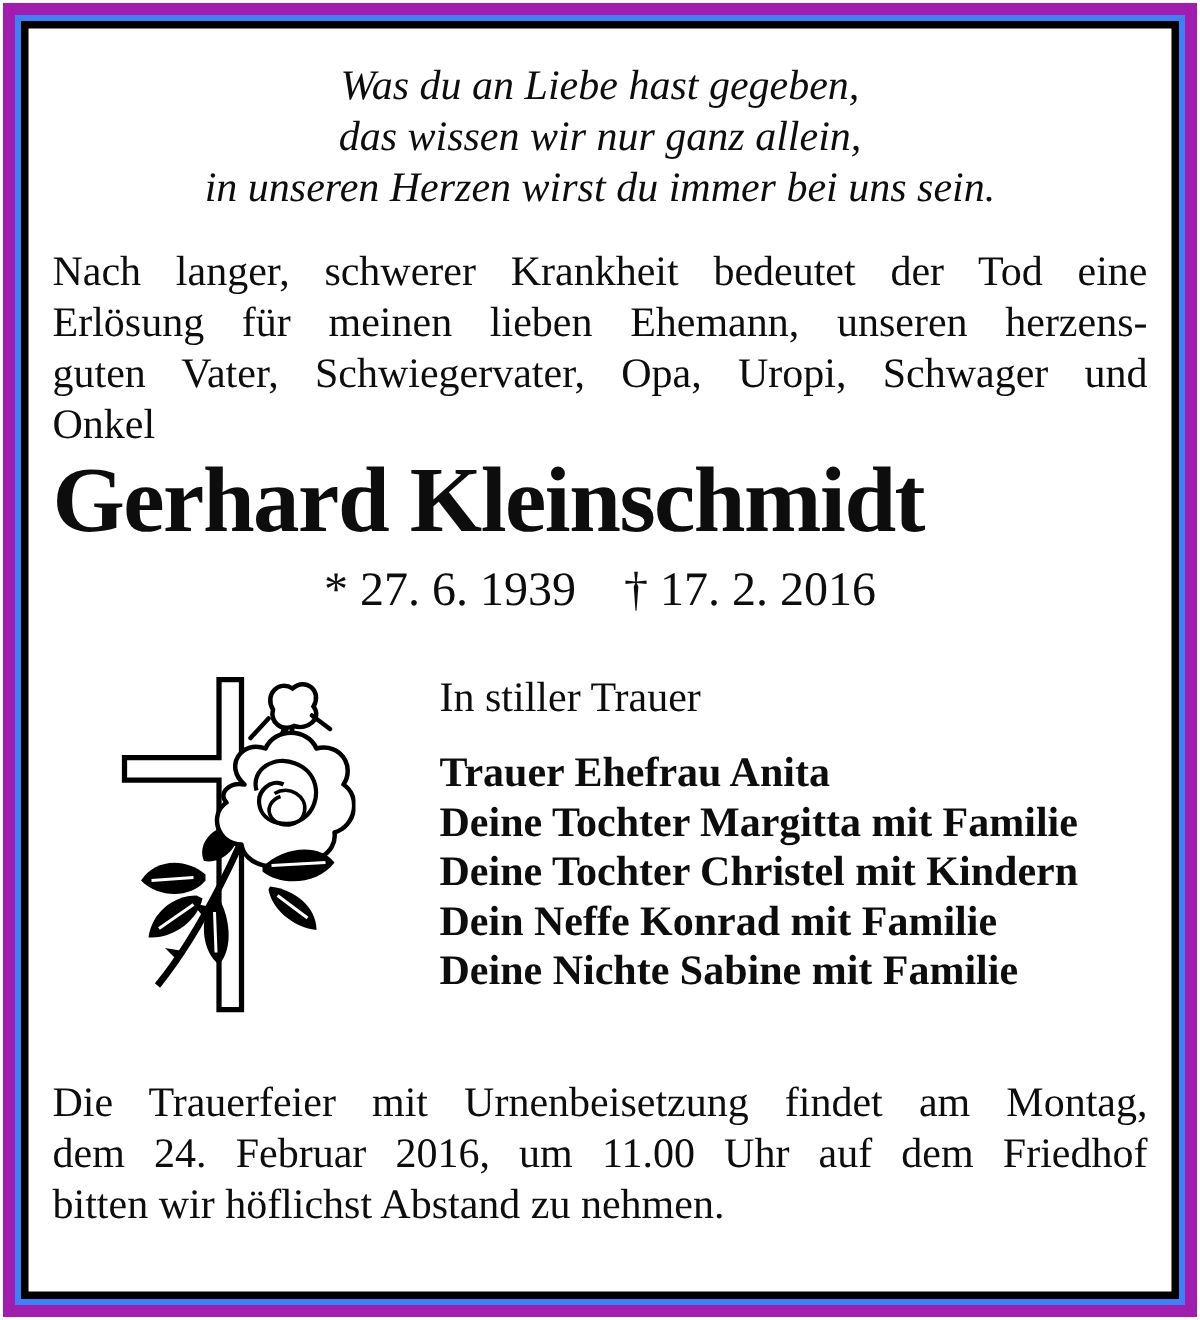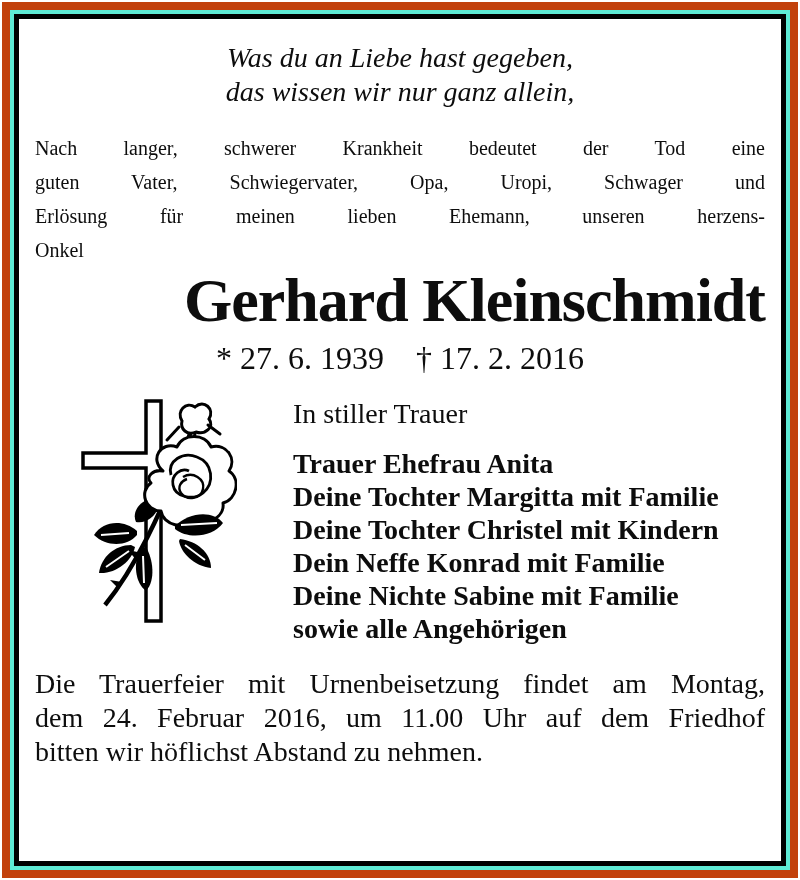--- a/index.html
+++ b/index.html
@@ -15,72 +15,72 @@
   .page {
     width: 800px;
     height: 880px;
     box-sizing: border-box;
     padding: 2px;
     background: #ffffff;
   }
   .outer-frame {
     box-sizing: border-box;
     height: 100%;
-    border: 8px solid #c2410c;
+    border: 8px solid #a21caf;
     padding: 4px;
-    background: #5eead4;
+    background: #3b82f6;
   }
   .inner-frame {
     box-sizing: border-box;
     height: 100%;
     border: 5px solid #000000;
     padding: 22px 16px 10px 16px;
     background: #ffffff;
     font-family: "Liberation Serif", "DejaVu Serif", serif;
     color: #0d0d0d;
   }
   .poem {
     text-align: center;
     font-style: italic;
     font-size: 28px;
     line-height: 34px;
   }
   .intro {
     margin: 22px 0 0 0;
-    font-size: 20px;
+    font-size: 28px;
     line-height: 34px;
   }
   .jline {
     text-align: justify;
     text-align-last: justify;
   }
   .jlast {
     text-align: center;
     text-align-last: left;
   }
   .deceased-name {
     margin: 2px 0 0 0;
-    text-align: right;
+    text-align: left;
     font-size: 62px;
     line-height: 62px;
     font-weight: bold;
     letter-spacing: -1px;
     white-space: nowrap;
   }
   .dates {
     margin-top: 8px;
     display: flex;
     justify-content: center;
     gap: 32px;
     font-size: 32px;
     line-height: 38px;
   }
   .middle {
     display: flex;
-    margin-top: 20px;
+    margin-top: 38px;
     height: 246px;
   }
   .cross-art {
     flex: none;
     width: 158px;
     height: 228px;
     margin-left: 44px;
     margin-top: 2px;
   }
   .mourning {
@@ -104,26 +104,27 @@
 </head>
 <body>
 
 <div class="page">
   <div class="outer-frame">
     <div class="inner-frame">
 
       <div class="poem">
         <div>Was du an Liebe hast gegeben,</div>
         <div>das wissen wir nur ganz allein,</div>
+        <div>in unseren Herzen wirst du immer bei uns sein.</div>
       </div>
 
       <div class="intro">
         <div class="jline">Nach langer, schwerer Krankheit bedeutet der Tod eine</div>
+        <div class="jline">Erlösung für meinen lieben Ehemann, unseren herzens-</div>
         <div class="jline">guten Vater, Schwiegervater, Opa, Uropi, Schwager und</div>
-        <div class="jline">Erlösung für meinen lieben Ehemann, unseren herzens-</div>
         <div class="jlast">Onkel</div>
       </div>
 
       <div class="deceased-name">Gerhard Kleinschmidt</div>
 
       <div class="dates">
         <span>* 27. 6. 1939</span>
         <span>† 17. 2. 2016</span>
       </div>
 
@@ -158,21 +159,20 @@
         </svg>
 
         <div class="mourning">
           <div class="mourning-header">In stiller Trauer</div>
           <div class="mourners">
             <div>Trauer Ehefrau Anita</div>
             <div>Deine Tochter Margitta mit Familie</div>
             <div>Deine Tochter Christel mit Kindern</div>
             <div>Dein Neffe Konrad mit Familie</div>
             <div>Deine Nichte Sabine mit Familie</div>
-            <div>sowie alle Angehörigen</div>
           </div>
         </div>
       </div>
 
       <div class="funeral">
         <div class="jline">Die Trauerfeier mit Urnenbeisetzung findet am Montag,</div>
         <div class="jline">dem 24. Februar 2016, um 11.00 Uhr auf dem Friedhof</div>
         <div class="jlast">bitten wir höflichst Abstand zu nehmen.</div>
       </div>
 

